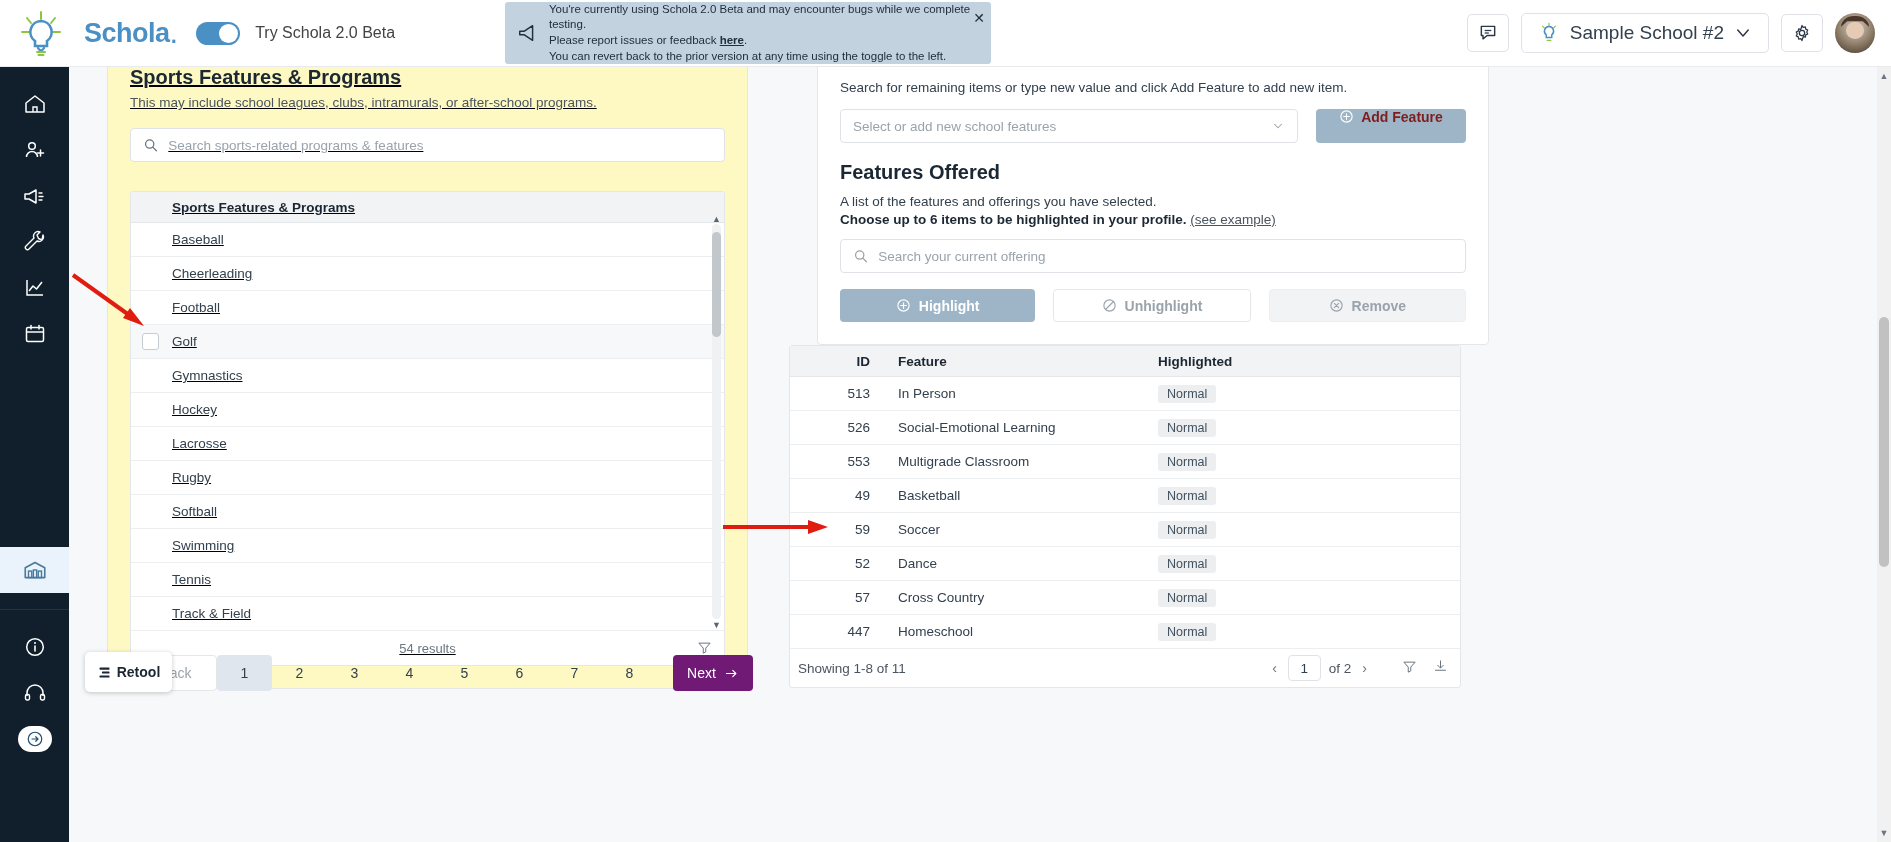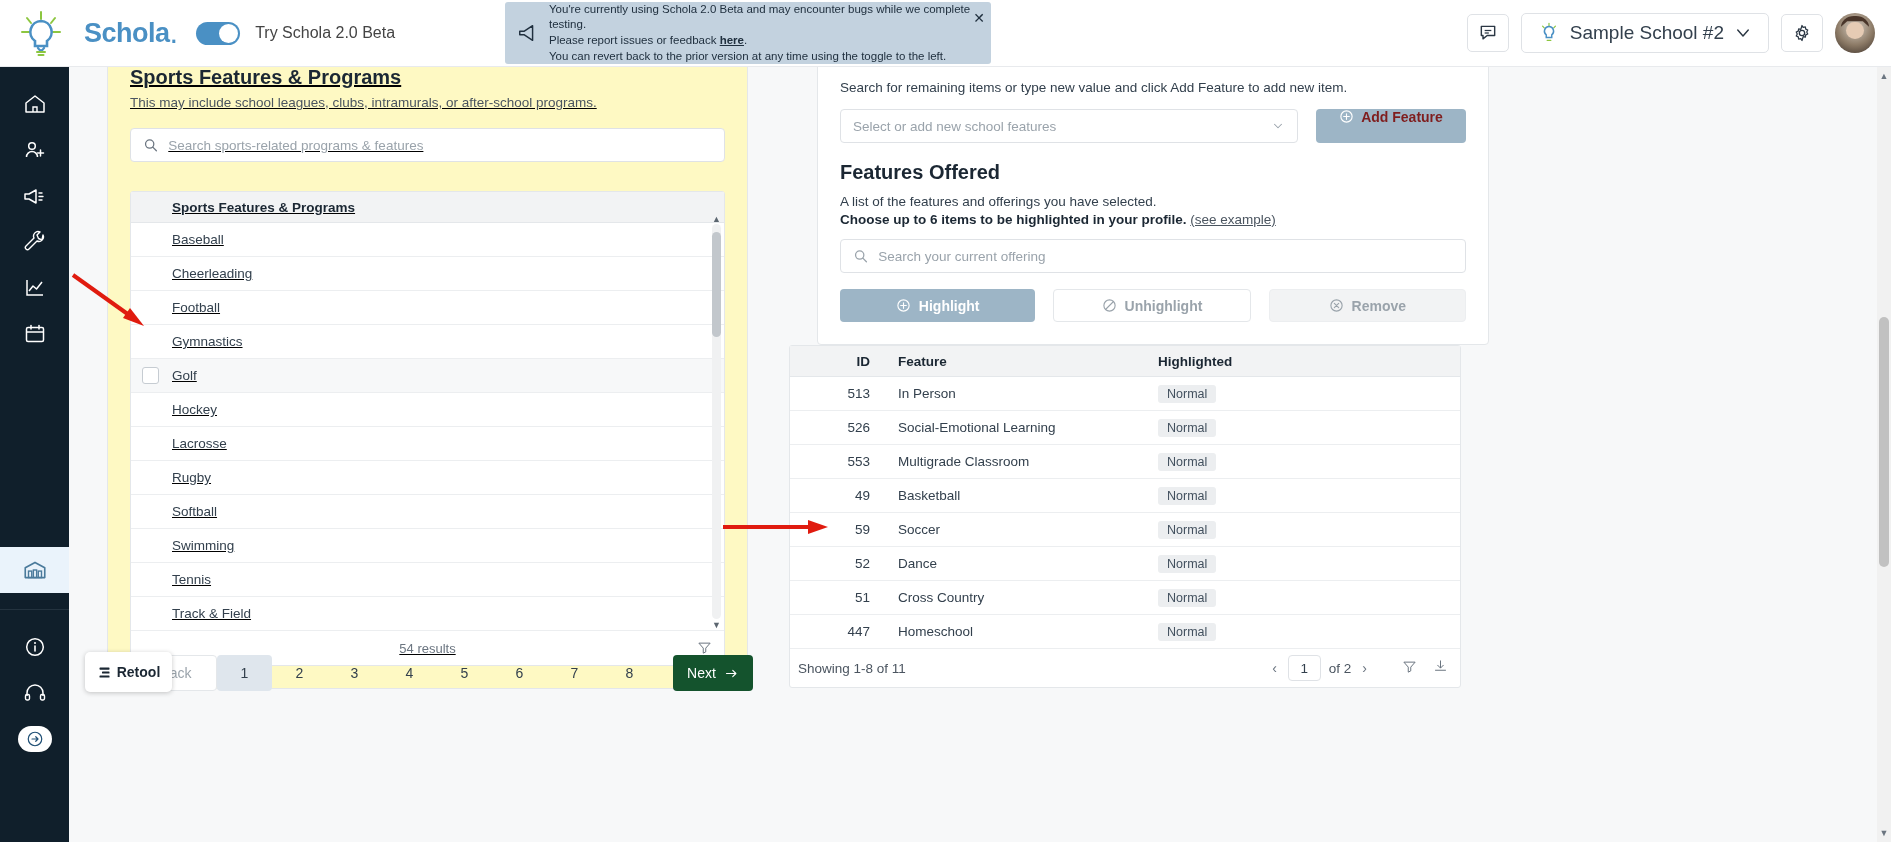--- a/index.html
+++ b/index.html
@@ -224,21 +224,21 @@
   .pagination {
     position: absolute; left: 66px; top: 588px; display: flex; align-items: center; gap: 0;
   }
   .pg {
     min-width: 55px; height: 36px; display: flex; align-items: center; justify-content: center;
     font-size: 14px; color: #33404d; border-radius: 4px; cursor: pointer; background: transparent;
   }
   .pg.active { background: #dfe6ed; font-weight: normal; }
   .pg.back { color: #9aa3ab; border: 1px solid #e4e7ea; background:#fff; width: 82px; }
   .pg.next {
-    background: #14532d; color: #fff; width: 80px; border-radius: 4px; gap: 8px;
+    background: #701a75; color: #fff; width: 80px; border-radius: 4px; gap: 8px;
     font-size: 14px; margin-left: 16px;
   }
 
   .retool-badge {
     position: absolute; left: 85px; top: 652px; width: 87px; height: 40px;
     background: #fff; border-radius: 5px; box-shadow: 0 1px 5px rgba(0,0,0,.22);
     display: flex; align-items: center; justify-content: center; gap: 5px;
     font-size: 14px; font-weight: bold; color: #1b2733; z-index: 30; cursor: pointer;
   }
 
@@ -436,27 +436,27 @@
 
         <div class="lt-row">
             <span>Baseball</span>
           </div>
         <div class="lt-row">
             <span>Cheerleading</span>
           </div>
         <div class="lt-row">
             <span>Football</span>
           </div>
-        <div class="lt-row">
-            <span>Gymnastics</span>
-          </div>
         <div class="lt-row hover">
           <div class="rowcheck"></div>
           <span>Golf</span>
         </div>
+        <div class="lt-row">
+            <span>Gymnastics</span>
+          </div>
         <div class="lt-row">
             <span>Hockey</span>
           </div>
         <div class="lt-row">
             <span>Lacrosse</span>
           </div>
         <div class="lt-row">
             <span>Rugby</span>
           </div>
         <div class="lt-row">
@@ -579,21 +579,21 @@
         <div class="c-id">59</div>
         <div class="c-feature">Soccer</div>
         <div class="c-hl"><span class="badge">Normal</span></div>
       </div>
       <div class="dt-row">
         <div class="c-id">52</div>
         <div class="c-feature">Dance</div>
         <div class="c-hl"><span class="badge">Normal</span></div>
       </div>
       <div class="dt-row">
-        <div class="c-id">51</div>
+        <div class="c-id">57</div>
         <div class="c-feature">Cross Country</div>
         <div class="c-hl"><span class="badge">Normal</span></div>
       </div>
       <div class="dt-row">
         <div class="c-id">447</div>
         <div class="c-feature">Homeschool</div>
         <div class="c-hl"><span class="badge">Normal</span></div>
       </div>
 
       <div class="dt-foot">

